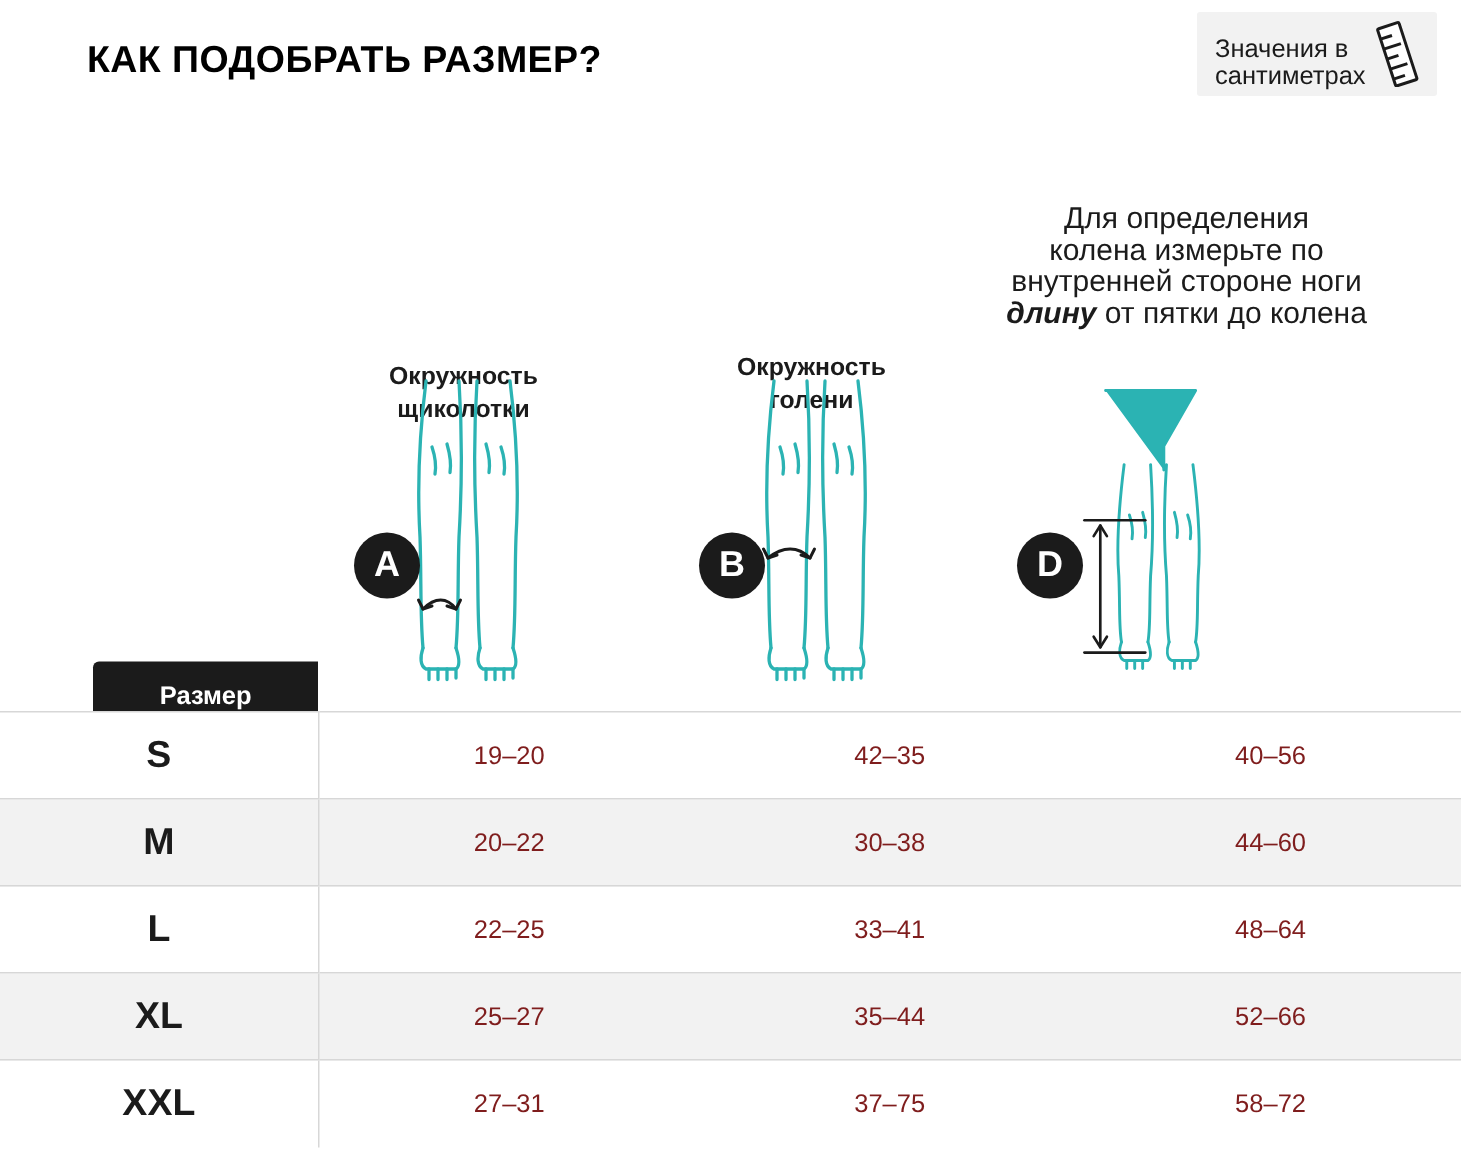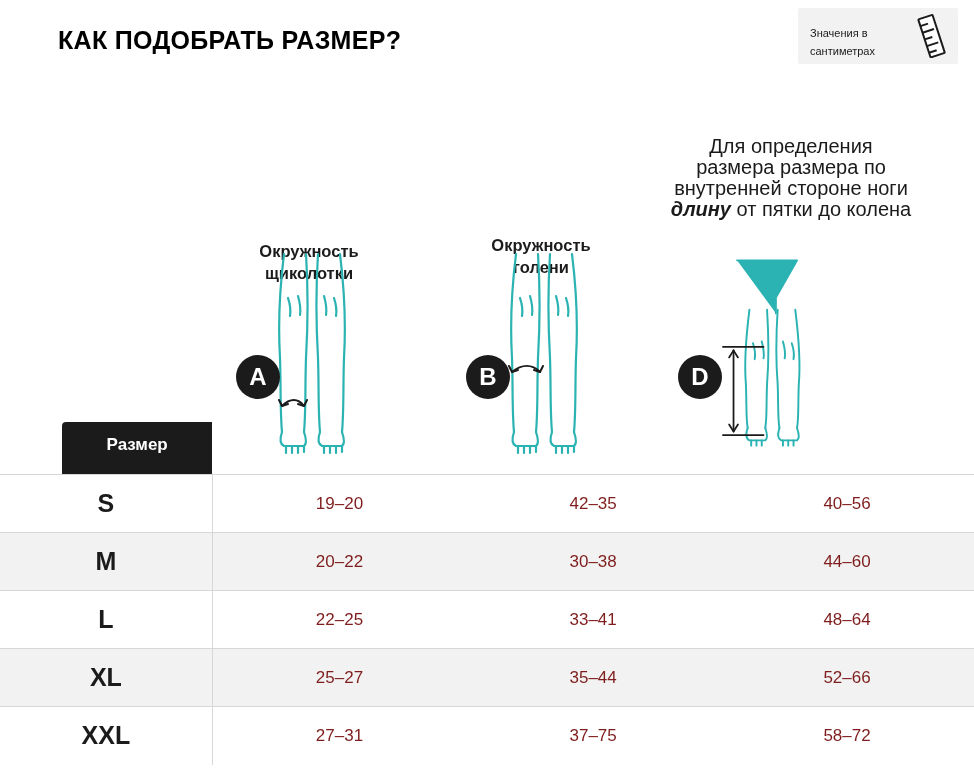--- a/index.html
+++ b/index.html
@@ -40,21 +40,21 @@
     width: 160px;
     height: 56px;
     background: #f2f2f2;
     border-radius: 2px;
     display: flex;
     align-items: center;
     padding-left: 12px;
     box-sizing: border-box;
   }
   .units-badge .units-text {
-    font-size: 11px;
+    font-size: 17px;
     line-height: 18px;
     color: #1b1b1b;
     width: 112px;
     margin-top: 11px;
   }
   .units-badge .ruler-icon {
     position: absolute;
     right: 6px;
     top: 6px;
     width: 40px;
@@ -134,21 +134,21 @@
     position: relative;
     vertical-align: bottom;
     height: 54px;
   }
   .head-label {
     display: block;
     background: #1b1b1b;
     color: #ffffff;
     font-size: 17px;
     font-weight: bold;
-    padding: 13px 0 19px 0;
+    padding: 13px 0 0 0;
     text-align: center;
     margin-left: 62px;
     margin-right: 0;
     border-radius: 4px 0 0 0;
   }
   .head-blank { background: transparent; }
 
   .data-row { height: 58px; }
   .data-row.alt { background: #f2f2f2; }
   .data-row td {
@@ -181,21 +181,21 @@
         <line x1="12" y1="23" x2="20" y2="23" stroke="#1b1b1b" stroke-width="2"></line>
         <line x1="12" y1="30" x2="24" y2="30" stroke="#1b1b1b" stroke-width="2"></line>
         <line x1="12" y1="37" x2="20" y2="37" stroke="#1b1b1b" stroke-width="2"></line>
       </g>
     </svg>
   </div>
 </div>
 
 <div class="note-d">
   <span>Для определения</span><br>
-  <span>размера размера по</span><br>
+  <span>колена измерьте по</span><br>
   <span>внутренней стороне ноги</span><br>
   <b>длину</b><span> от пятки до колена</span>
 </div>
 
 <div class="col-heading" id="heading-a">
   <span>Окружность</span><br>
   <span>щиколотки</span>
 </div>
 <div class="col-heading" id="heading-b">
   <span>Окружность</span><br>

